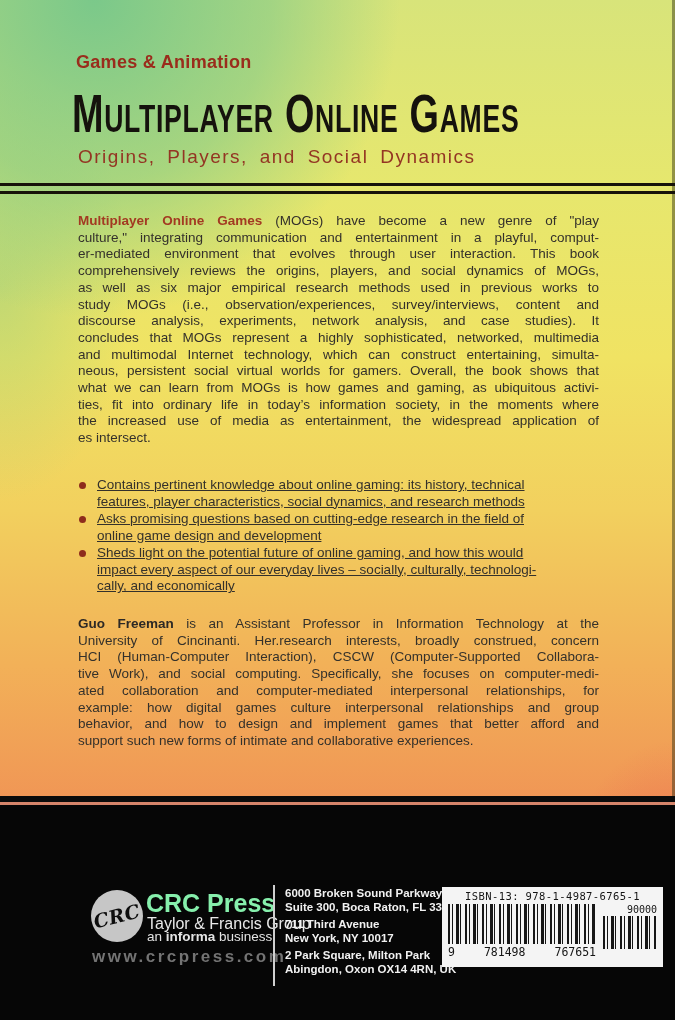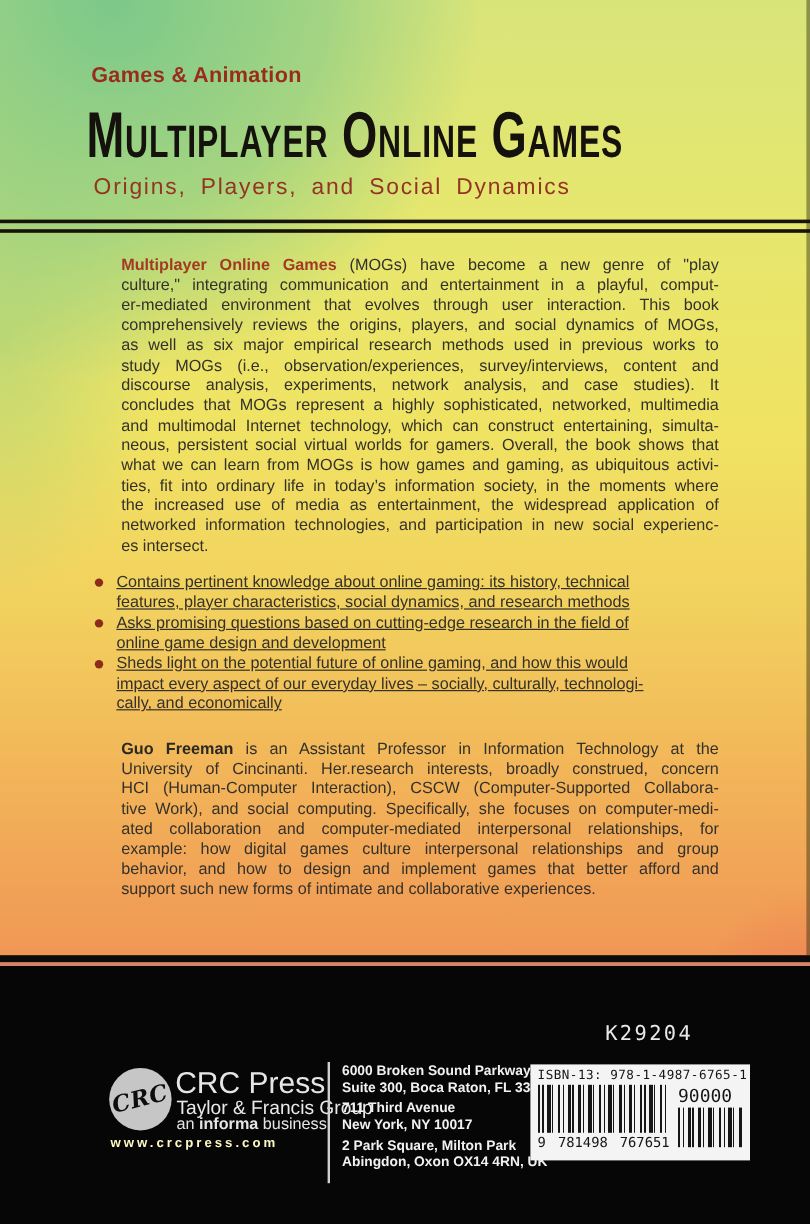--- a/index.html
+++ b/index.html
@@ -34,21 +34,21 @@
   }
   .double-rule {
     position:absolute; left:0; top:183px; width:675px; height:11px;
     border-top:3px solid #17130a; border-bottom:3px solid #17130a;
   }
 
   
   .copy { position:absolute; left:78px; width:521px; color:#34312b; font-size:13.5px; line-height:16.7px; }
   .blurb { top:213px; }
   .bio   { top:616px; }
-  .jline { text-align:justify; text-align-last:justify;margin-left:23px; }
+  .jline { text-align:justify; text-align-last:justify; }
   .jline.last { text-align-last:left; }
   .lead  { font-weight:bold; color:#a33a22; }
   .lead-dark { font-weight:bold; color:#2c2925; }
 
   .bullets { position:absolute; left:78px; top:477px; width:521px; color:#34312b; font-size:13.5px; line-height:16.9px;text-decoration:underline; }
   .bullet { position:relative; padding-left:19px; }
   .dot { position:absolute; left:1px; top:5px; width:7px; height:7px; border-radius:50%; background:#8e2c1c; }
   .bline { white-space:nowrap; }
 
   
@@ -57,58 +57,58 @@
   .footer { position:absolute; left:0; top:805px; width:675px; height:215px; background:#060606; color:#ececec; }
 
   .crc-circle {
     position:absolute; left:91px; top:85px; width:52px; height:52px; border-radius:50%;
     background:#c6c6c6; display:flex; align-items:center; justify-content:center;
   }
   .crc-circle span {
     font-family:"DejaVu Serif", serif; font-style:italic; font-weight:bold;
     font-size:19px; color:#0d0d0d; transform:rotate(-14deg); letter-spacing:0.5px;
   }
-  .pub-name    { position:absolute; left:146px; top:84px;  font-size:25px;  font-weight:400; color:#e5e5e5; }
+  .pub-name    { position:absolute; left:146px; top:84px;  font-size:25px;  font-weight:700; color:#86efac; }
   .pub-group   { position:absolute; left:147px; top:110px; font-size:16px;  color:#e9e9e9; }
   .pub-tagline { position:absolute; left:147px; top:124px; font-size:13.5px; color:#e4e4e4; }
   .pub-tagline b { font-weight:bold;text-align:right; }
-  .pub-site    { position:absolute; left:92px;  top:142px; font-size:11px; font-weight:600; letter-spacing:2.5px; color:#fef9c3; }
+  .pub-site    { position:absolute; left:92px;  top:142px; font-size:17px; font-weight:600; letter-spacing:2.5px; color:#737373; }
 
   .v-divider { position:absolute; left:273px; top:80px; width:2px; height:101px; background:#cfcfcf; }
 
   .addresses { position:absolute; left:285px; top:82px; font-size:11.5px; font-weight:600; line-height:13.5px; color:#f1f1f1; }
   .addr { margin-bottom:4px; }
 
   .stock-number {
     position:absolute; left:442px; top:47px; width:198px; text-align:center;
     font-family:"DejaVu Sans Mono", monospace; font-size:17px; letter-spacing:2px; color:#e8e8e8;
   }
   .barcode-box {
-    position:absolute; left:442px; top:82px; width:183px; height:80px;
+    position:absolute; left:442px; top:82px; width:221px; height:80px;
     background:#f4f4f4; padding:3px 6px 4px 6px;
   }
   .isbn-line {
     font-family:"DejaVu Sans Mono", monospace; font-size:10.5px; letter-spacing:0.4px;
     color:#141414; text-align:center; white-space:nowrap;
   }
   .bars-row { display:flex; gap:7px; margin-top:2px; }
   .bars-main { flex:1; }
   .bars {
     height:40px;
     background:repeating-linear-gradient(90deg,
       #161616 0 2px, #f4f4f4 2px 4px, #161616 4px 5px, #f4f4f4 5px 8px,
       #161616 8px 11px, #f4f4f4 11px 12px, #161616 12px 13px, #f4f4f4 13px 17px);
   }
   .bars.short { height:33px; }
   .ean-digits {
     display:flex; justify-content:space-between; margin-top:1px;
     font-family:"DejaVu Sans Mono", monospace; font-size:11.5px; color:#141414;
   }
   .price-col { width:54px; }
-  .price-code { font-family:"DejaVu Sans Mono", monospace; font-size:15px; color:#141414; text-align:left; margin-bottom:1px; }
+  .price-code { font-family:"DejaVu Sans Mono", monospace; font-size:10px; color:#141414; text-align:right; margin-bottom:1px; }
 </style>
 </head>
 <body>
 
 <div class="cover">
   <div class="edge-right"></div>
 
   <div class="category">Games &amp; Animation</div>
   <div class="title-wrap">
     <span class="title-text">Multiplayer Online Games</span>
@@ -123,21 +123,20 @@
     <div class="jline">comprehensively reviews the origins, players, and social dynamics of MOGs,</div>
     <div class="jline">as well as six major empirical research methods used in previous works to</div>
     <div class="jline">study MOGs (i.e., observation/experiences, survey/interviews, content and</div>
     <div class="jline">discourse analysis, experiments, network analysis, and case studies). It</div>
     <div class="jline">concludes that MOGs represent a highly sophisticated, networked, multimedia</div>
     <div class="jline">and multimodal Internet technology, which can construct entertaining, simulta-</div>
     <div class="jline">neous, persistent social virtual worlds for gamers. Overall, the book shows that</div>
     <div class="jline">what we can learn from MOGs is how games and gaming, as ubiquitous activi-</div>
     <div class="jline">ties, fit into ordinary life in today’s information society, in the moments where</div>
     <div class="jline">the increased use of media as entertainment, the widespread application of</div>
-    <div class="jline">networked information technologies, and participation in new social experienc-</div>
     <div class="jline last">es intersect.</div>
   </div>
 
   <div class="bullets">
     <div class="bullet">
       <span class="dot"></span>
       <div class="bline">Contains pertinent knowledge about online gaming: its history, technical</div>
       <div class="bline">features, player characteristics, social dynamics, and research methods</div>
     </div>
     <div class="bullet">
@@ -186,21 +185,20 @@
       <div class="addr">
         <div>711 Third Avenue</div>
         <div>New York, NY 10017</div>
       </div>
       <div class="addr">
         <div>2 Park Square, Milton Park</div>
         <div>Abingdon, Oxon OX14 4RN, UK</div>
       </div>
     </div>
 
-    <div class="stock-number">K29204</div>
 
     <div class="barcode-box">
       <div class="isbn-line">ISBN-13: 978-1-4987-6765-1</div>
       <div class="bars-row">
         <div class="bars-main">
           <div class="bars"></div>
           <div class="ean-digits">
             <span>9</span>
             <span>781498</span>
             <span>767651</span>

